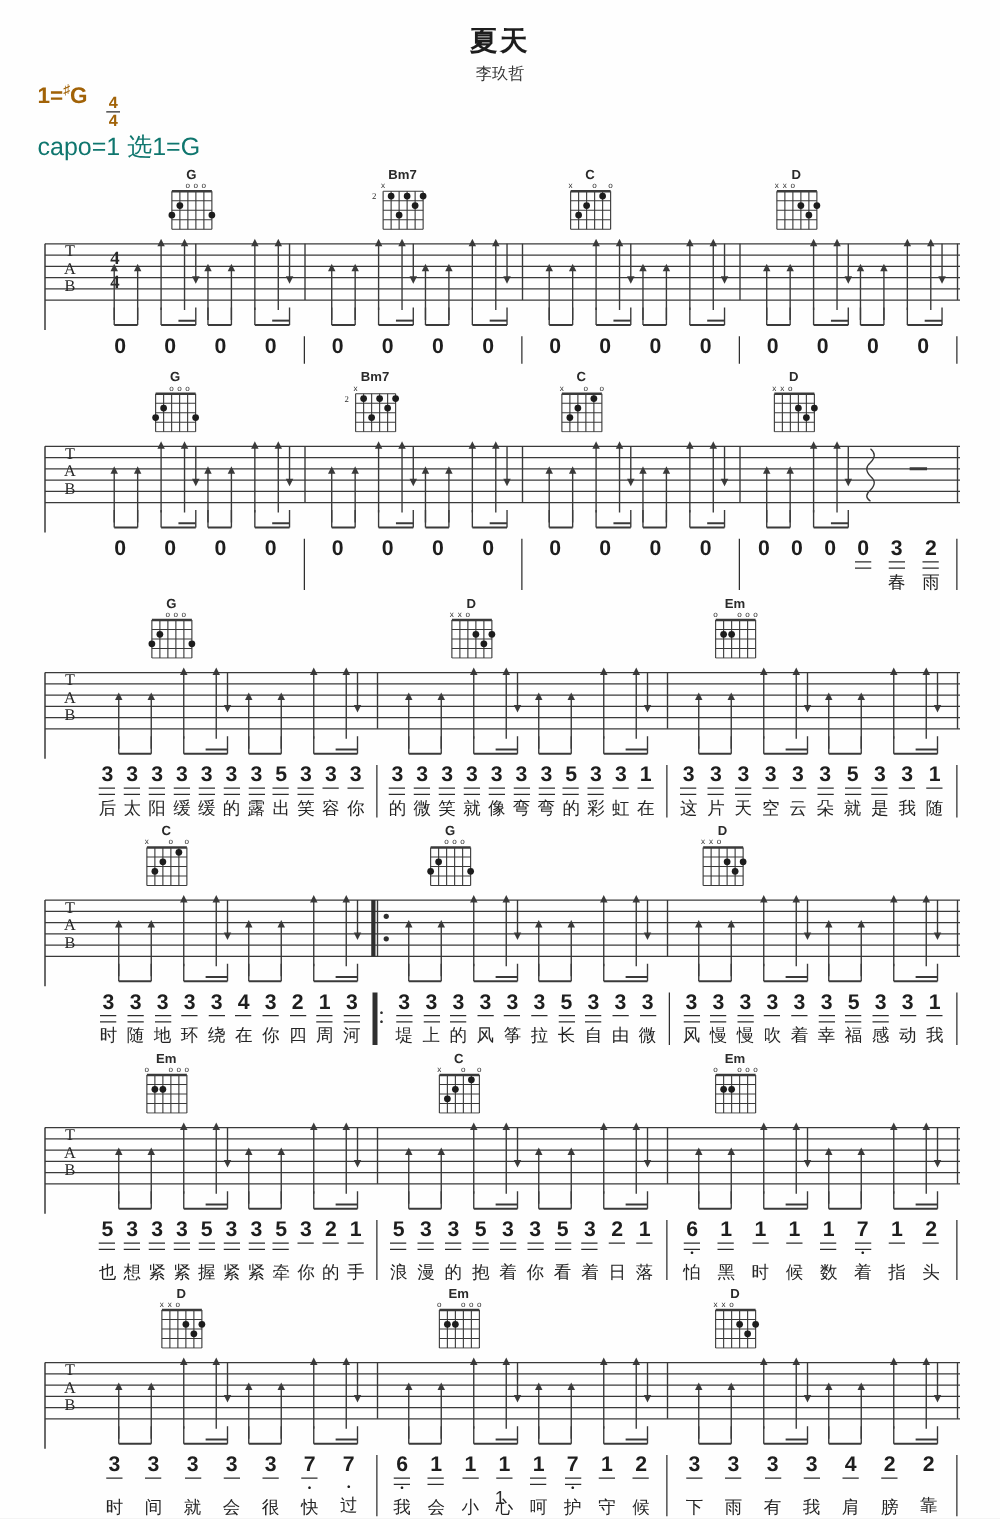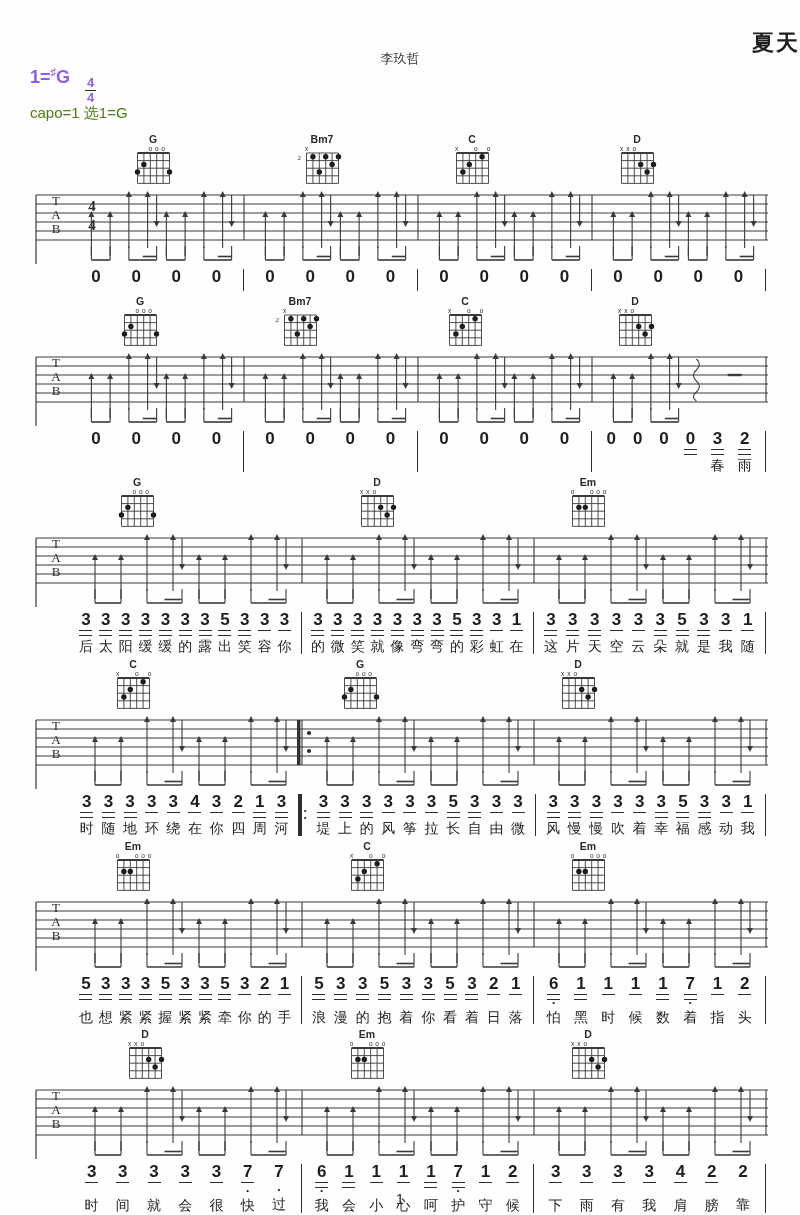--- a/index.html
+++ b/index.html
@@ -2,30 +2,30 @@
 <html><head>
 <meta charset="utf-8">
 <style>
   html,body{margin:0;padding:0;background:#e8e8e8;}
   .page{
     position:relative;width:800px;height:1215px;margin:0 auto;
     background:#fefefe;color:#222;overflow:hidden;
     font-family:"Liberation Sans",sans-serif;
   }
   
-  .title{position:absolute;top:28px;left:0;right:0;text-align:right;
+  .title{position:absolute;top:18px;left:0;right:0;text-align:center;
     font-size:22px;font-weight:bold;letter-spacing:2px;color:#1d1d1d;}
   .artist{position:absolute;top:50px;left:0;right:0;text-align:center;
     font-size:13px;color:#333;}
-  .keyblock{position:absolute;top:66px;left:30px;font-size:18px;font-weight:bold;color:#8b5cf6;}
+  .keyblock{position:absolute;top:66px;left:30px;font-size:18px;font-weight:bold;color:#a16207;}
   .keyblock .sharp{font-size:11px;vertical-align:super;}
   .frac{display:inline-flex;flex-direction:column;vertical-align:-4px;
     font-size:13px;line-height:1.05;margin-left:10px;font-weight:bold;text-align:center;}
   .frac .ftop{border-bottom:1.4px solid #2a2a2a;padding:0 2px;}
-  .capoline{position:absolute;top:104px;left:30px;font-size:15px;color:#4d7c0f;}
+  .capoline{position:absolute;top:104px;left:30px;font-size:20px;color:#0f766e;}
   .promo{position:absolute;top:55px;left:552px;font-size:17px;color:#1f1f1f;line-height:1.35;}
   
   .systems{position:absolute;top:134px;left:30px;width:740px;}
   .system{position:relative;margin-bottom:4px;}
   .chord-row{position:relative;height:50px;}
   .chord-diagram{position:absolute;top:0;transform:translateX(-50%);}
   .staff-svg{display:block;}
   .measures-row{display:flex;align-items:stretch;margin-left:40px;margin-right:4px;}
   .measure{flex:1;display:flex;justify-content:space-around;align-items:flex-start;padding:0 6px;}
   .note-column{display:flex;flex-direction:column;align-items:center;min-width:12px;}

